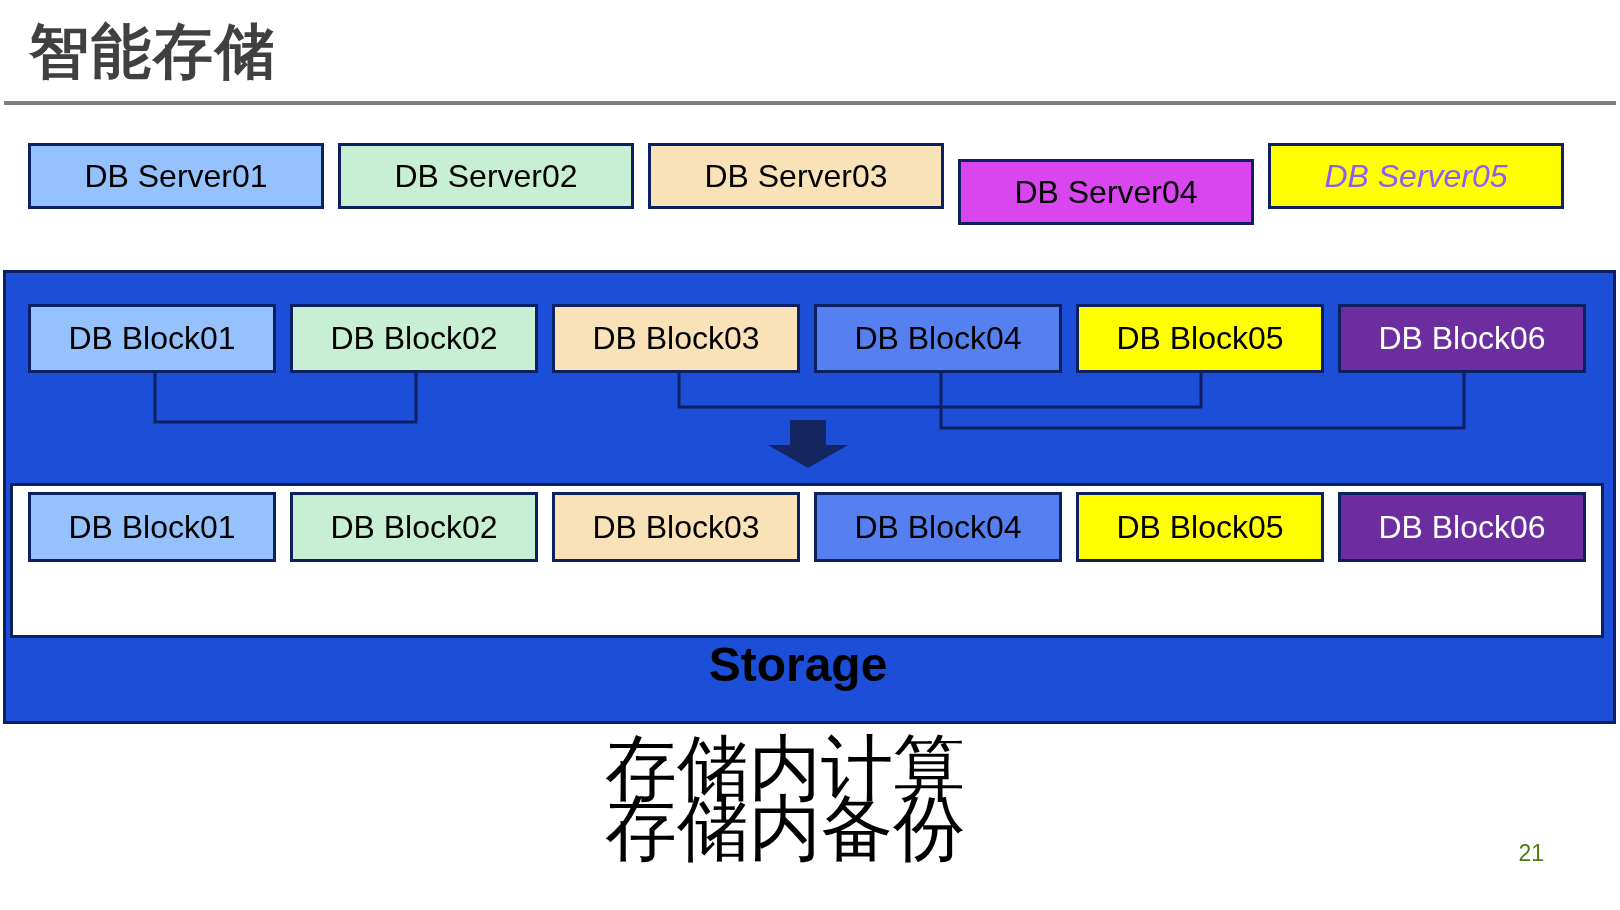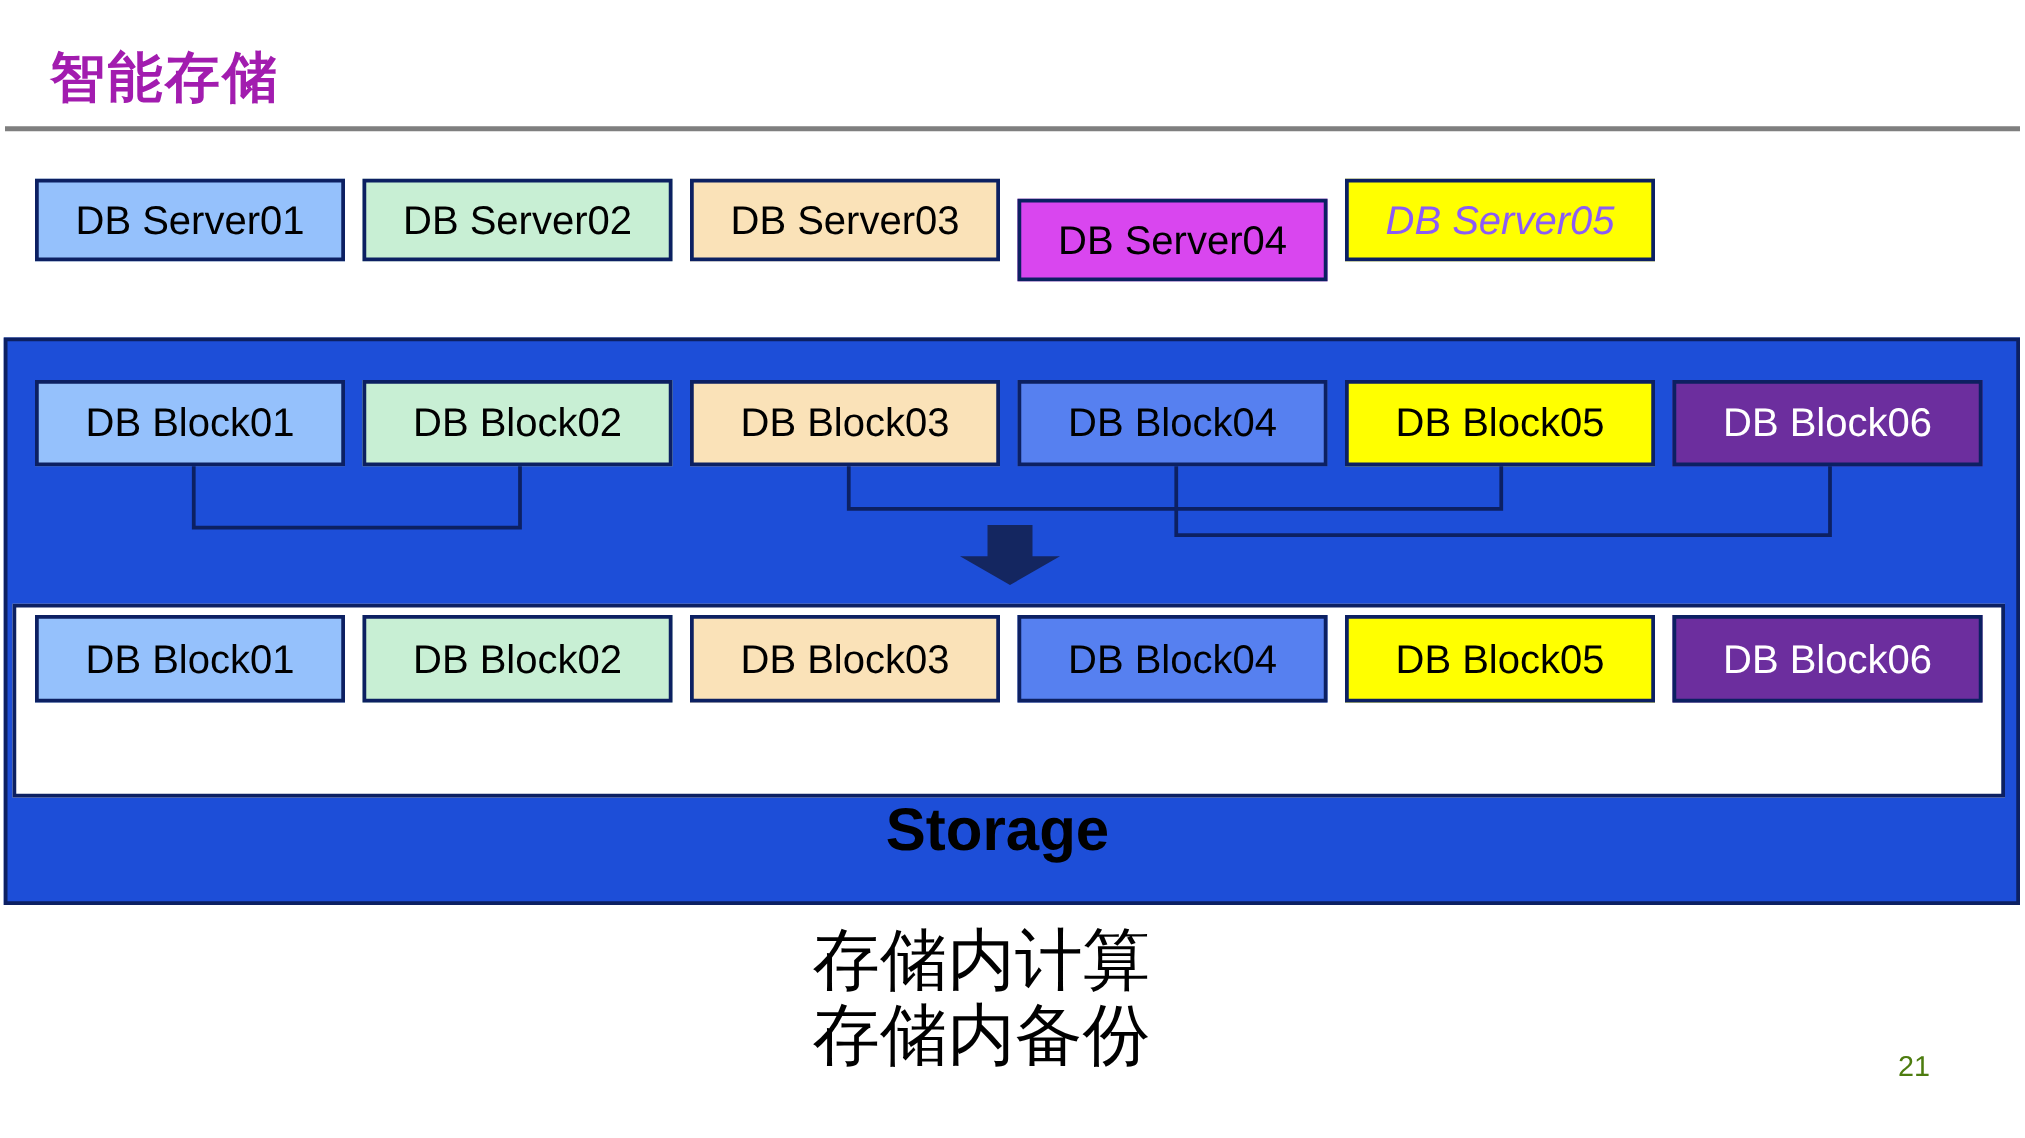--- a/index.html
+++ b/index.html
@@ -5,42 +5,42 @@
   html,body{margin:0;padding:0;background:#ffffff;}
   body{
     width:1620px;height:910px;position:relative;overflow:hidden;
     font-family:"Liberation Sans","DejaVu Sans",sans-serif;
   }
   .slide{position:absolute;inset:0;}
 
   
   .title{
     position:absolute;left:25px;top:0px;
-    font-size:44px;font-weight:bold;color:#a21caf;
-    letter-spacing:2px;line-height:96px;margin:15px;
+    font-size:60px;font-weight:bold;color:#404040;
+    letter-spacing:2px;line-height:96px;margin:4px;
   }
   .rule{
     position:absolute;left:4px;right:4px;top:101px;height:4px;
     background:#7F7F7F;
   }
 
   
   .box{
     box-sizing:border-box;
     border:3px solid #0C2062;
     display:flex;align-items:center;justify-content:center;
     font-size:32px;color:#000;white-space:nowrap;
   }
 
   
   .server-row{
     position:absolute;left:28px;top:143px;
     display:flex;gap:14px;
   }
-  .server-row .box{width:248px;height:66px;}
+  .server-row .box{width:296px;height:66px;}
 
   
   .storage-container{
     position:absolute;left:3px;top:270px;width:1613px;height:454px;
     box-sizing:border-box;border:3px solid #0C2062;background:#1d4ed8;
   }
   .block-row-top{
     position:absolute;left:22px;top:31px;display:flex;gap:14px;
   }
   .block-row-top .box{width:248px;height:69px;}
@@ -62,21 +62,21 @@
   }
 
   .storage-label{
     position:absolute;left:17px;right:40px;top:364px;
     text-align:center;font-size:48px;font-weight:bold;color:#000;
   }
 
   
   .caption{
     position:absolute;left:0;top:738px;width:1570px;
-    text-align:center;font-size:54px;color:#000;line-height:60px;
+    text-align:center;font-size:72px;color:#000;line-height:60px;
   }
 
   .page-number{
     position:absolute;right:76px;top:840px;
     font-size:23px;color:#4d7c0f;
   }
 </style>
 </head>
 <body>
 

